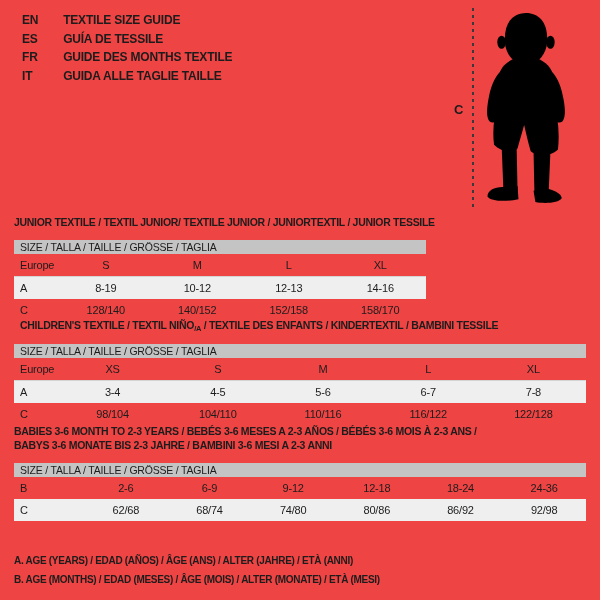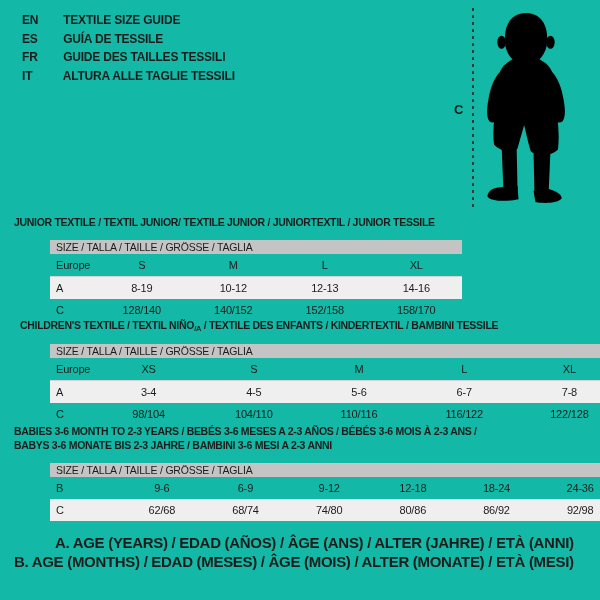--- a/index.html
+++ b/index.html
@@ -1,17 +1,17 @@
 <!DOCTYPE html>
 <html><head>
 <meta charset="utf-8">
 <style>
   html,body{margin:0;padding:0;background:#ffffff;}
   .canvas{
-    position:relative;width:600px;height:600px;background:#14b8a6;overflow:hidden;
+    position:relative;width:600px;height:600px;background:#ef4444;overflow:hidden;
     font-family:"Liberation Sans", sans-serif;color:#1c1c1c;
   }
   
   .langs{position:absolute;left:22px;top:11px;font-size:12px;font-weight:bold;
          letter-spacing:-0.2px;line-height:18.6px;}
   .lang-row{white-space:nowrap;}
   .lang-code{display:inline-block;width:38px;}
   
   .measure-line{position:absolute;left:472px;top:8px;width:2px;height:200px;
     background:repeating-linear-gradient(to bottom,#3a3a3a 0 3px,transparent 3px 7px);}
@@ -20,56 +20,56 @@
   .baby svg{display:block;width:100%;height:100%;}
   
   .tbl-title{position:absolute;margin:0;font-size:10.5px;font-weight:bold;
              letter-spacing:-0.3px;white-space:nowrap;}
   #t1-title{left:14px;top:216px;}
   #t2-title{left:20px;top:319px;}
   #t3-title{left:14px;top:425px;line-height:13.5px;}
   #t2-title sub{font-size:7.5px;vertical-align:baseline;position:relative;top:2px;}
   
   .size-table{position:absolute;border-collapse:collapse;table-layout:fixed;
-              font-size:11px;letter-spacing:-0.2px;margin-left:36px;}
+              font-size:11px;letter-spacing:-0.2px;}
   #t1{left:14px;top:240px;width:412px;}
   #t2{left:14px;top:344px;width:572px;}
   #t3{left:14px;top:463px;width:572px;}
   .size-table td{height:22px;padding:0;text-align:center;vertical-align:middle;
                  white-space:nowrap;overflow:hidden;}
   .size-table tr.bar td{background:#c4c4c4;height:14px;text-align:left;
                         padding-left:6px;font-size:10.5px;}
   .size-table td.lbl{text-align:left;padding-left:6px;}
   .size-table tr.first td{border-bottom:1px solid #d4d4d4;}
   .size-table tr.alt td{background:#efefef;}
   
-  .notes{position:absolute;left:14px;top:534px;font-size:15px;font-weight:bold;
-         letter-spacing:-0.3px;line-height:18.5px;white-space:nowrap;text-align:right;}
+  .notes{position:absolute;left:14px;top:552px;font-size:10px;font-weight:bold;
+         letter-spacing:-0.3px;line-height:18.5px;white-space:nowrap;}
 </style>
 </head>
 <body>
 
 <div class="canvas">
 
   <section class="langs">
     <div class="lang-row">
       <span class="lang-code">EN</span>
       <span class="lang-title">TEXTILE SIZE GUIDE</span>
     </div>
     <div class="lang-row">
       <span class="lang-code">ES</span>
       <span class="lang-title">GUÍA DE TESSILE</span>
     </div>
     <div class="lang-row">
       <span class="lang-code">FR</span>
-      <span class="lang-title">GUIDE DES TAILLES TESSILI</span>
+      <span class="lang-title">GUIDE DES MONTHS TEXTILE</span>
     </div>
     <div class="lang-row">
       <span class="lang-code">IT</span>
-      <span class="lang-title">ALTURA ALLE TAGLIE TESSILI</span>
+      <span class="lang-title">GUIDA ALLE TAGLIE TAILLE</span>
     </div>
   </section>
 
   <div class="measure-line"></div>
   <div class="measure-label">C</div>
   <div class="baby">
     <svg viewBox="0 0 100 210" xmlns="http://www.w3.org/2000/svg" fill="#000000">
       <path d="M28,38 C25,15 35,3 50,3 C65,3 75,15 72,38 C69,51 60,58 50,58 C40,58 31,51 28,38 Z"></path>
       <ellipse cx="24" cy="34" rx="4.5" ry="7"></ellipse>
       <ellipse cx="76" cy="34" rx="4.5" ry="7"></ellipse>
@@ -177,21 +177,21 @@
         <col>
         <col>
         <col>
       </colgroup>
     <tbody>
         <tr class="bar">
       <td colspan="7">SIZE / TALLA / TAILLE / GRÖSSE / TAGLIA</td>
     </tr>
     <tr>
       <td class="lbl">B</td>
-      <td>9-6</td>
+      <td>2-6</td>
       <td>6-9</td>
       <td>9-12</td>
       <td>12-18</td>
       <td>18-24</td>
       <td>24-36</td>
     </tr>
     <tr class="alt">
       <td class="lbl">C</td>
       <td>62/68</td>
       <td>68/74</td>

